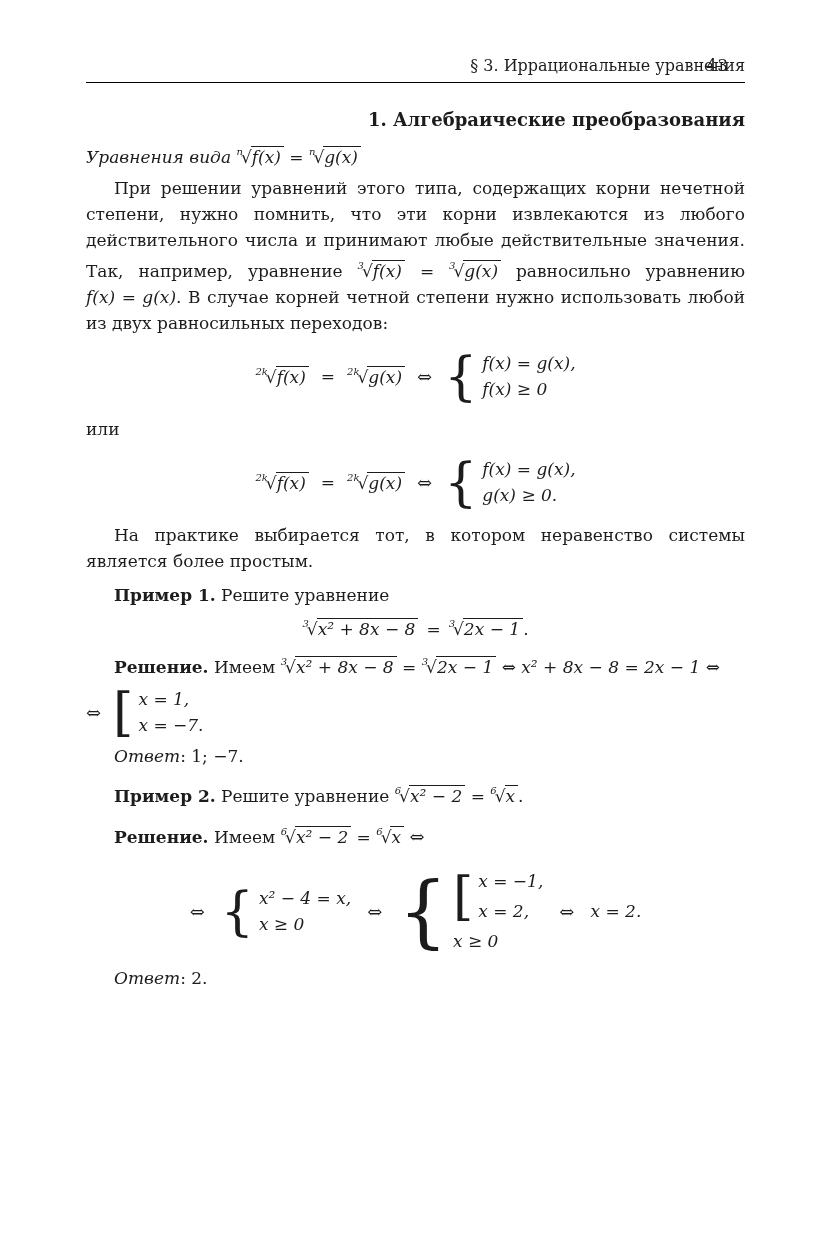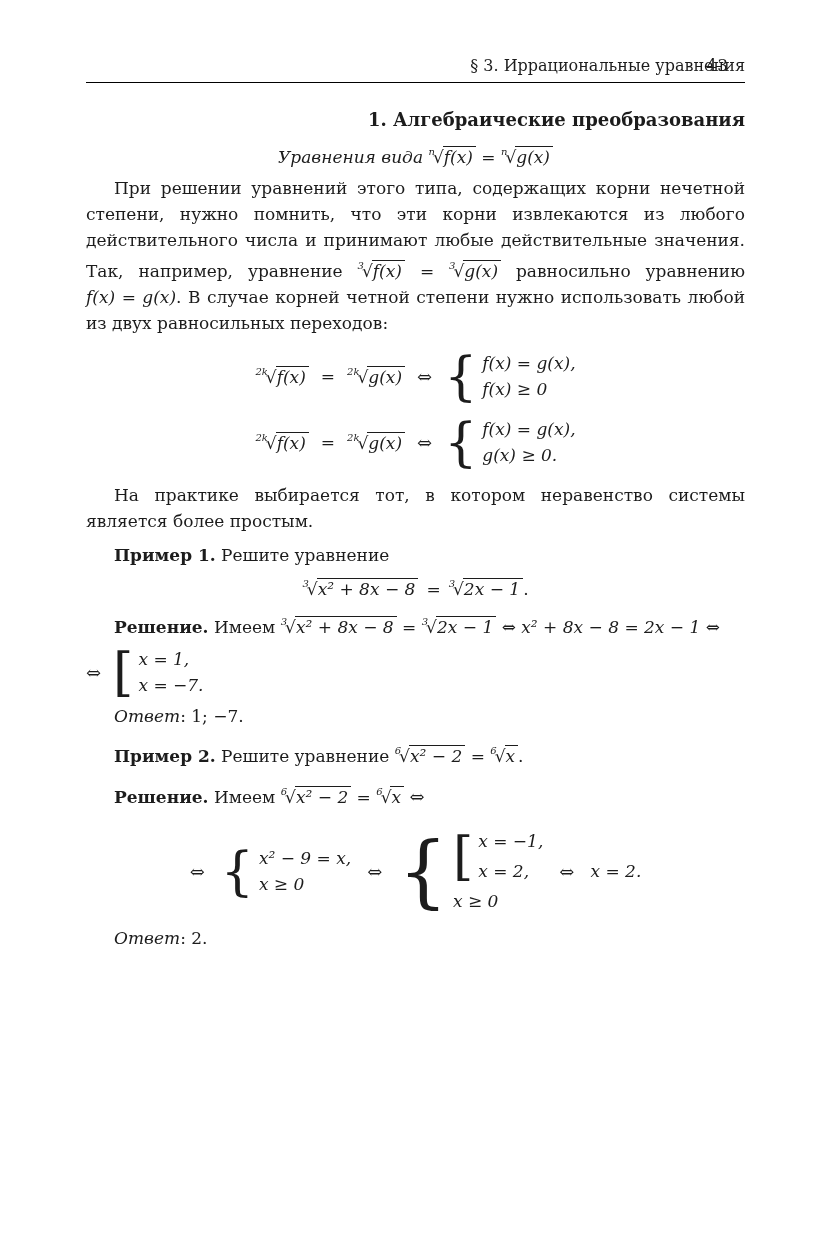--- a/index.html
+++ b/index.html
@@ -18,21 +18,21 @@
     font-size:16px; padding-bottom:7px;
     border-bottom:1.4px solid #000;
   }
   .pg-num { position:absolute; right:17px; top:-1px; font-size:17px; }
 
   .section-title {
     text-align:right; font-weight:bold; font-size:18px;
     margin-top:26px;
   }
   .subtitle {
-    text-align:center; font-style:italic;
+    text-align:left; font-style:italic;
     margin-top:16px; margin-bottom:6px;
   }
 
   p.body {
     text-align:justify; text-indent:28px;
     line-height:26px; margin-top:8px;
   }
   p.noindent { text-indent:0; }
 
   .b { font-weight:bold; }
@@ -99,20 +99,21 @@
     <span class="iff">⇔</span>
     <span class="sys">
       <span class="brace sz2">{</span>
       <span class="lines">
         <span class="ln">f(x) = g(x),</span>
         <span class="ln">f(x) ≥ 0</span>
       </span>
     </span>
   </div>
 
+  <p class="body noindent" style="margin-top:2px;">или</p>
 
   <div class="display-row">
     <span class="root"><sup class="idx">2k</sup><span class="surd">√</span><span class="rdc">f(x)</span></span>
     <span class="math">=</span>
     <span class="root"><sup class="idx">2k</sup><span class="surd">√</span><span class="rdc">g(x)</span></span>
     <span class="iff">⇔</span>
     <span class="sys">
       <span class="brace sz2">{</span>
       <span class="lines">
         <span class="ln">f(x) = g(x),</span>
@@ -174,21 +175,21 @@
     <span class="math">=</span>
     <span class="root"><sup class="idx">6</sup><span class="surd">√</span><span class="rdc">x</span></span>
     <span class="iff">⇔</span>
   </p>
 
   <div class="display-row" style="gap:16px; margin:16px 0 12px 0;">
     <span class="iff">⇔</span>
     <span class="sys">
       <span class="brace sz2">{</span>
       <span class="lines">
-        <span class="ln">x² − 9 = x,</span>
+        <span class="ln">x² − 4 = x,</span>
         <span class="ln">x ≥ 0</span>
       </span>
     </span>
     <span class="iff">⇔</span>
     <span class="sys">
       <span class="brace sz3">{</span>
       <span class="lines">
         <span class="sys">
           <span class="brace sz2">[</span>
           <span class="lines">

